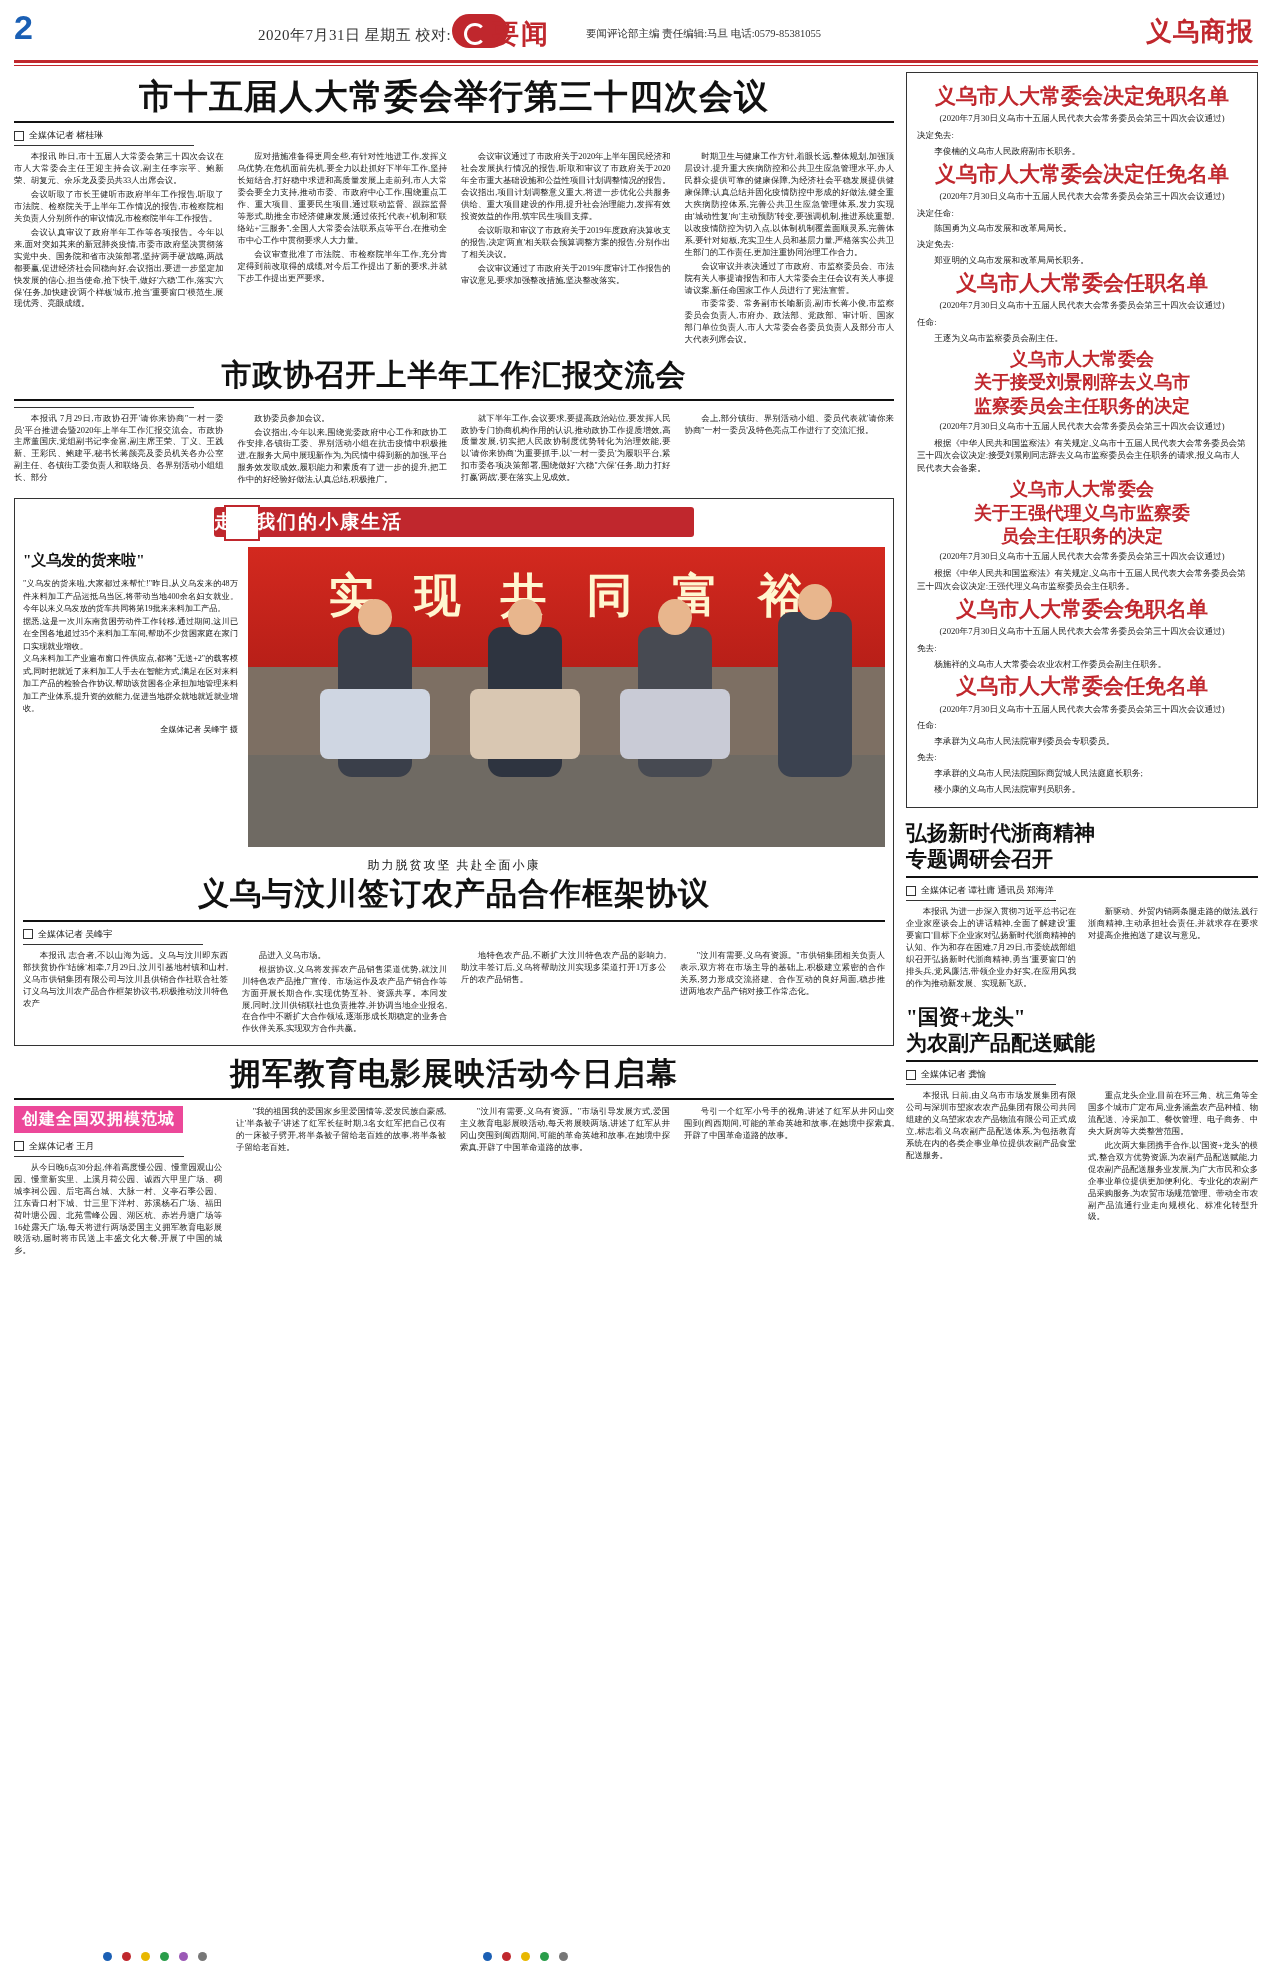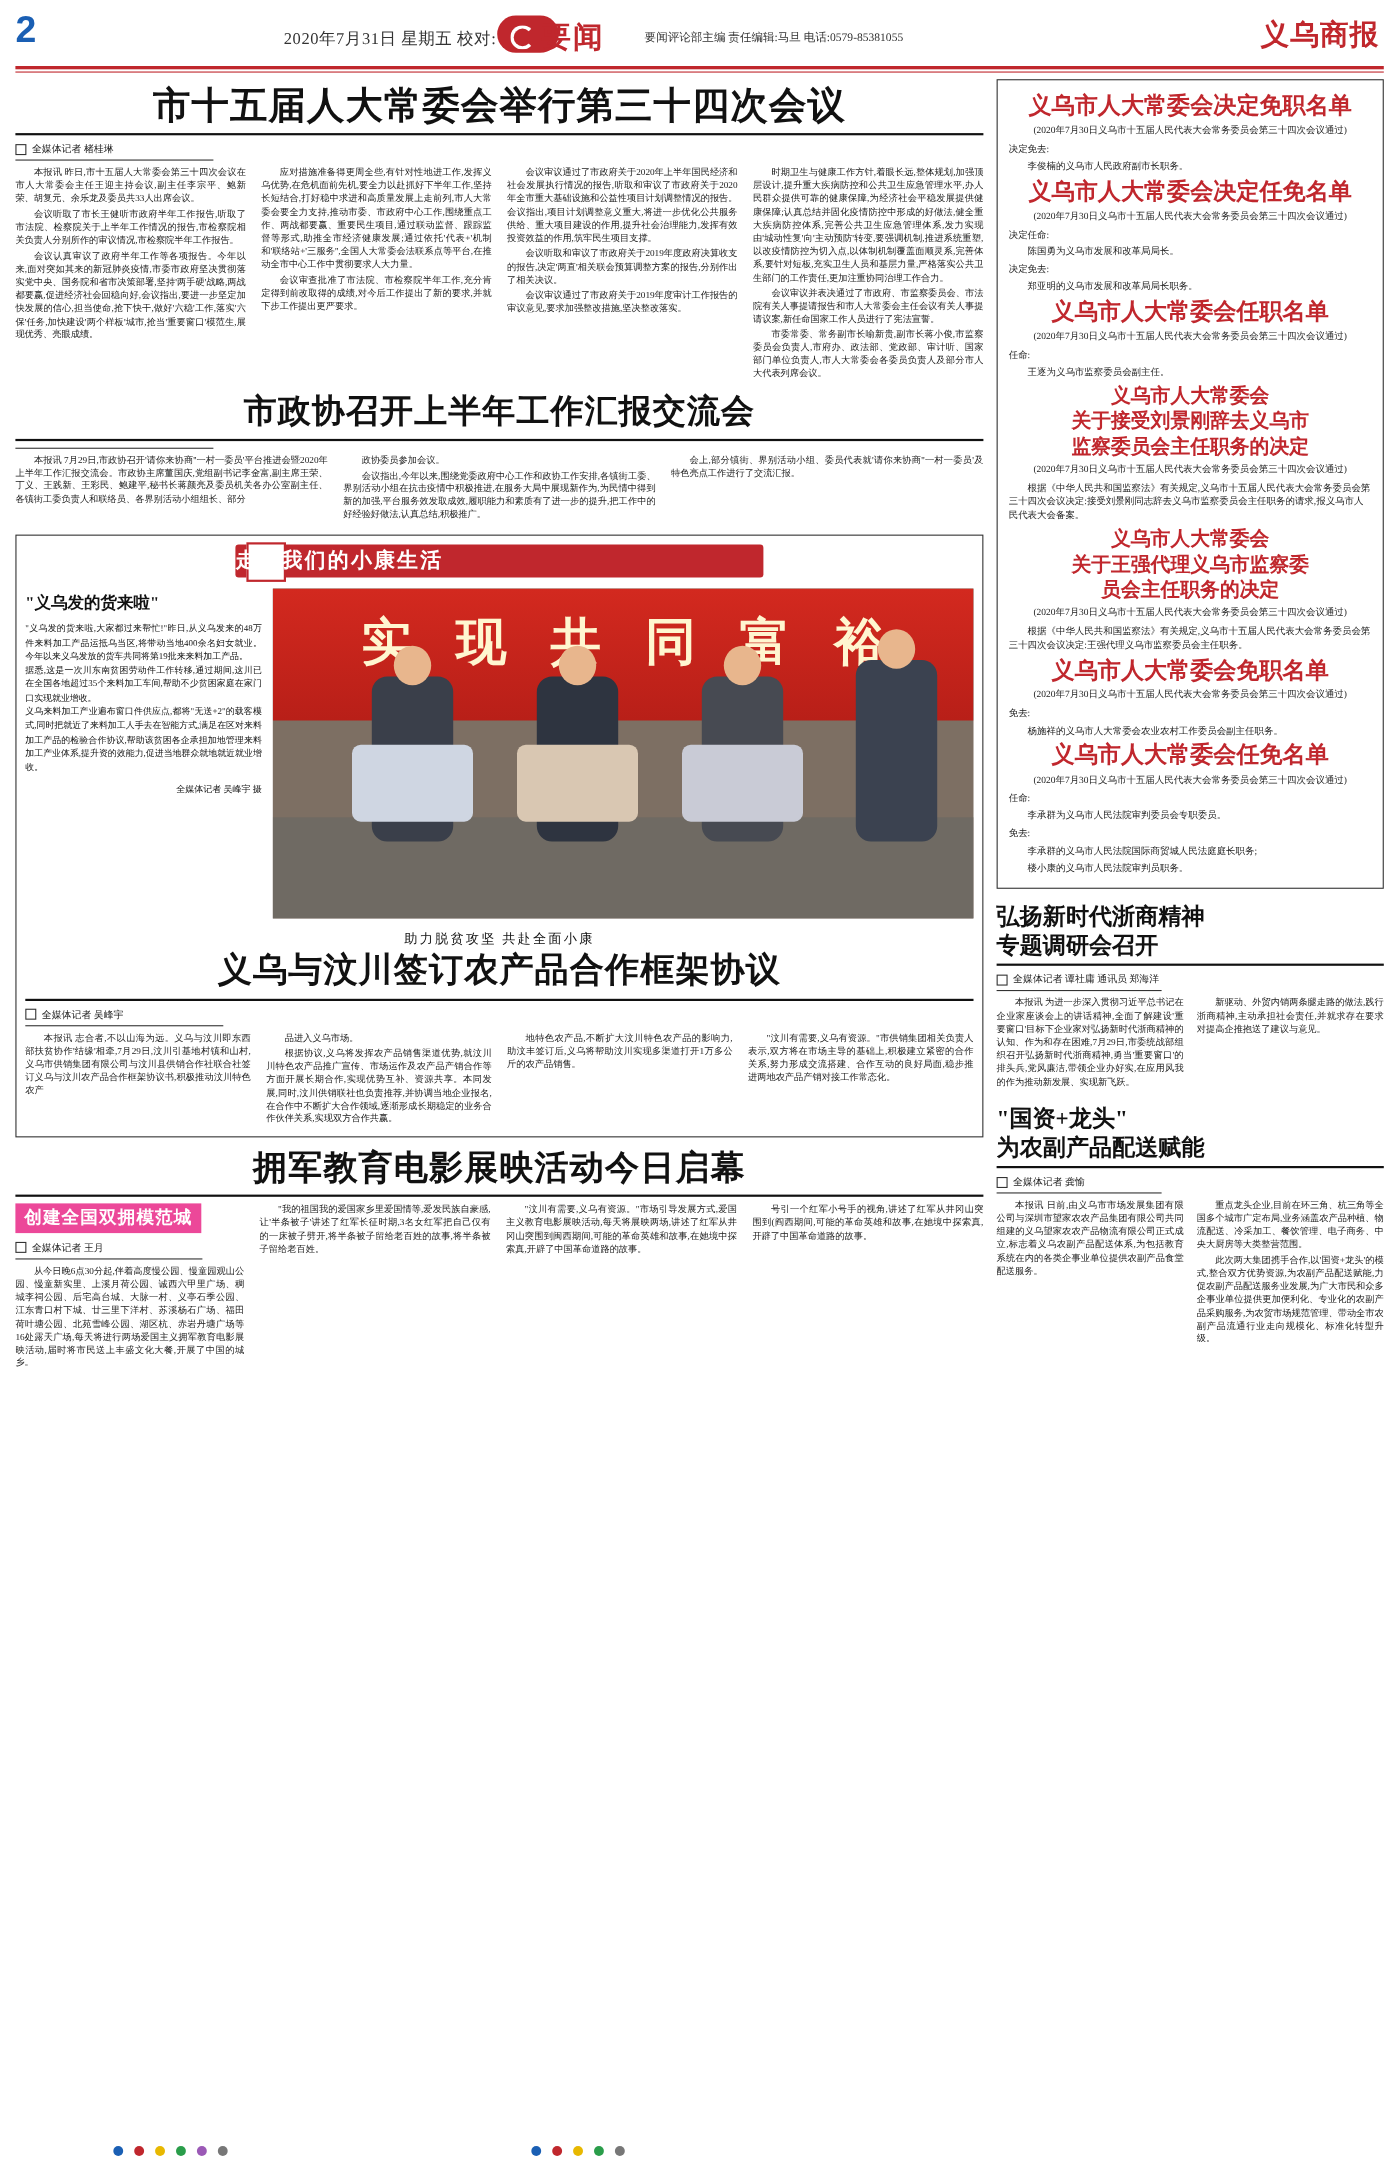--- a/index.html
+++ b/index.html
@@ -101,21 +101,21 @@
         <span>全媒体记者  楮桂琳</span>
       </div>
       <div class="hr-thin" style="width:180px;margin-bottom:5px"></div>
       <div class="four-col">
         <div class="col-text">
           <p>本报讯 昨日,市十五届人大常委会第三十四次会议在市人大常委会主任王迎主持会议,副主任李宗平、鲍新荣、胡复元、余乐龙及委员共33人出席会议。</p>
           <p>会议听取了市长王健听市政府半年工作报告,听取了市法院、检察院关于上半年工作情况的报告,市检察院相关负责人分别所作的审议情况,市检察院半年工作报告。</p>
           <p>会议认真审议了政府半年工作等各项报告。今年以来,面对突如其来的新冠肺炎疫情,市委市政府坚决贯彻落实党中央、国务院和省市决策部署,坚持'两手硬'战略,两战都要赢,促进经济社会回稳向好,会议指出,要进一步坚定加快发展的信心,担当使命,抢下快干,做好'六稳'工作,落实'六保'任务,加快建设'两个样板'城市,抢当'重要窗口'模范生,展现优秀、亮眼成绩。</p>
         </div>
         <div class="col-text">
-          <p>应对措施准备得更周全些,有针对性地进工作,发挥义乌优势,在危机面前先机,要全力以赴抓好下半年工作,坚持长短结合,打好稳中求进和高质量发展上走前列,市人大常委会要全力支持,推动市委、市政府中心工作,围绕重点工作、两战都要赢、重要民生项目,通过联动监督、跟踪监督等形式,助推全市经济健康发展;通过依托'代表+'机制和'联络站+'三服务'',全国人大常委会法联系点等平台,在推动全市中心工作中贯彻要求人大力量。</p>
+          <p>应对措施准备得更周全些,有针对性地进工作,发挥义乌优势,在危机面前先机,要全力以赴抓好下半年工作,坚持长短结合,打好稳中求进和高质量发展上走前列,市人大常委会要全力支持,推动市委、市政府中心工作,围绕重点工作、重大项目、重要民生项目,通过联动监督、跟踪监督等形式,助推全市经济健康发展;通过依托'代表+'机制和'联络站+'三服务'',全国人大常委会法联系点等平台,在推动全市中心工作中贯彻要求人大力量。</p>
           <p>会议审查批准了市法院、市检察院半年工作,充分肯定得到前改取得的成绩,对今后工作提出了新的要求,并就下步工作提出更严要求。</p>
         </div>
         <div class="col-text">
           <p>会议审议通过了市政府关于2020年上半年国民经济和社会发展执行情况的报告,听取和审议了市政府关于2020年全市重大基础设施和公益性项目计划调整情况的报告。会议指出,项目计划调整意义重大,将进一步优化公共服务供给、重大项目建设的作用,提升社会治理能力,发挥有效投资效益的作用,筑牢民生项目支撑。</p>
           <p>会议听取和审议了市政府关于2019年度政府决算收支的报告,决定'两直'相关联会预算调整方案的报告,分别作出了相关决议。</p>
           <p>会议审议通过了市政府关于2019年度审计工作报告的审议意见,要求加强整改措施,坚决整改落实。</p>
         </div>
         <div class="col-text">
           <p>时期卫生与健康工作方针,着眼长远,整体规划,加强顶层设计,提升重大疾病防控和公共卫生应急管理水平,办人民群众提供可靠的健康保障,为经济社会平稳发展提供健康保障;认真总结并固化疫情防控中形成的好做法,健全重大疾病防控体系,完善公共卫生应急管理体系,发力实现由'城动性复'向'主动预防'转变,要强调机制,推进系统重塑,以改疫情防控为切入点,以体制机制覆盖面顺灵系,完善体系,要针对短板,充实卫生人员和基层力量,严格落实公共卫生部门的工作责任,更加注重协同治理工作合力。</p>
           <p>会议审议并表决通过了市政府、市监察委员会、市法院有关人事提请报告和市人大常委会主任会议有关人事提请议案,新任命国家工作人员进行了宪法宣誓。</p>
@@ -128,20 +128,23 @@
       <div class="headline h1-sub">市政协召开上半年工作汇报交流会</div>
       <div class="rule-under"></div>
       <div class="hr-thin" style="width:180px;margin-bottom:5px"></div>
       <div class="four-col">
         <div class="col-text">
           <p>本报讯 7月29日,市政协召开'请你来协商''一村一委员'平台推进会暨2020年上半年工作汇报交流会。市政协主席董国庆,党组副书记李金富,副主席王荣、丁义、王践新、王彩民、鲍建平,秘书长蒋颜亮及委员机关各办公室副主任、各镇街工委负责人和联络员、各界别活动小组组长、部分</p>
         </div>
         <div class="col-text">
           <p>政协委员参加会议。</p>
           <p>会议指出,今年以来,围绕党委政府中心工作和政协工作安排,各镇街工委、界别活动小组在抗击疫情中积极推进,在服务大局中展现新作为,为民情中得到新的加强,平台服务效发取成效,履职能力和素质有了进一步的提升,把工作中的好经验好做法,认真总结,积极推广。</p>
+        </div>
+        <div class="col-text">
+          <p>就下半年工作,会议要求,要提高政治站位,要发挥人民政协专门协商机构作用的认识,推动政协工作提质增效,高质量发展,切实把人民政协制度优势转化为治理效能,要以'请你来协商'为重要抓手,以'一村一委员'为履职平台,紧扣市委各项决策部署,围绕做好'六稳''六保'任务,助力打好打赢'两战',要在落实上见成效。</p>
         </div>
         <div class="col-text">
           <p>会上,部分镇街、界别活动小组、委员代表就'请你来协商''一村一委员'及特色亮点工作进行了交流汇报。</p>
         </div>
       </div>
     </div>
 
     <div class="photo-block">
       <div class="ribbon">
         <div class="ribbon-bg"></div>

